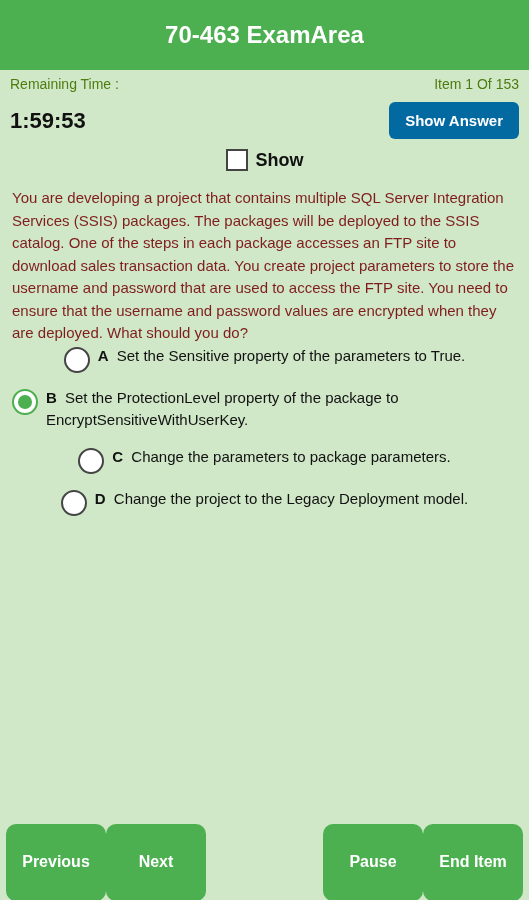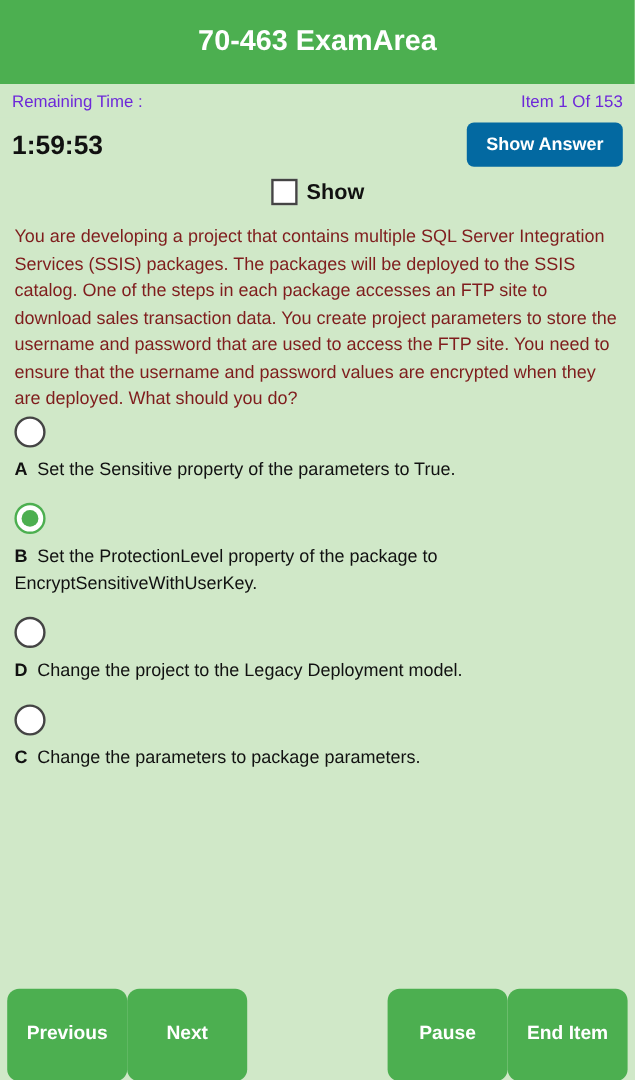--- a/index.html
+++ b/index.html
@@ -27,21 +27,21 @@
       font-weight: bold;
     }
 
     
     #meta-bar {
       background-color: #d0e8c8;
       display: flex;
       justify-content: space-between;
       padding: 6px 10px;
       font-size: 14px;
-      color: #6d28d9;
+      color: #4d7c0f;
     }
 
     
     #timer-row {
       display: flex;
       justify-content: space-between;
       align-items: center;
       padding: 4px 10px 4px 10px;
     }
     #timer-text {
@@ -94,21 +94,20 @@
       color: #7f1d1d;
       line-height: 1.5;
     }
 
     
     .option-row {
       display: flex;
       align-items: flex-start;
       margin-bottom: 14px;
       gap: 8px;
-      flex-direction: column;
     }
     .option-radio {
       width: 26px;
       height: 26px;
       border-radius: 50%;
       border: 2px solid #444;
       background: white;
       flex-shrink: 0;
       margin-top: 2px;
       cursor: pointer;
@@ -206,30 +205,30 @@
     <input type="radio" name="answer" class="option-radio" checked="" style="">
     <span class="option-label">
       <span class="option-letter">B</span>
       Set the ProtectionLevel property of the package to EncryptSensitiveWithUserKey.
     </span>
   </div>
 
   <div class="option-row">
     <input type="radio" name="answer" class="option-radio" style="">
     <span class="option-label">
+      <span class="option-letter">C</span>
+      Change the parameters to package parameters.
+    </span>
+  </div>
+
+  <div class="option-row">
+    <input type="radio" name="answer" class="option-radio" style="">
+    <span class="option-label">
       <span class="option-letter">D</span>
       Change the project to the Legacy Deployment model.
-    </span>
-  </div>
-
-  <div class="option-row">
-    <input type="radio" name="answer" class="option-radio" style="">
-    <span class="option-label">
-      <span class="option-letter">C</span>
-      Change the parameters to package parameters.
     </span>
   </div>
 </div>
 
 <div id="bottom-nav">
   <button id="prev-btn" class="nav-btn">Previous</button>
   <button id="next-btn" class="nav-btn">Next</button>
   <div class="nav-spacer"></div>
   <button id="pause-btn" class="nav-btn">Pause</button>
   <button id="end-btn" class="nav-btn">End Item</button>

